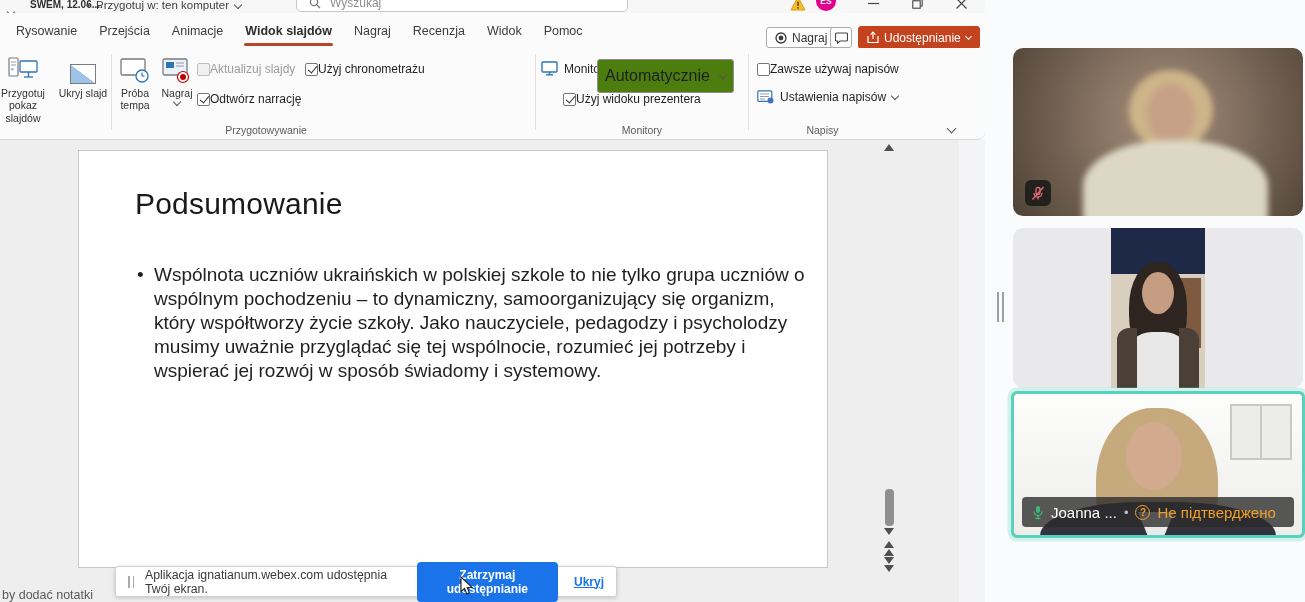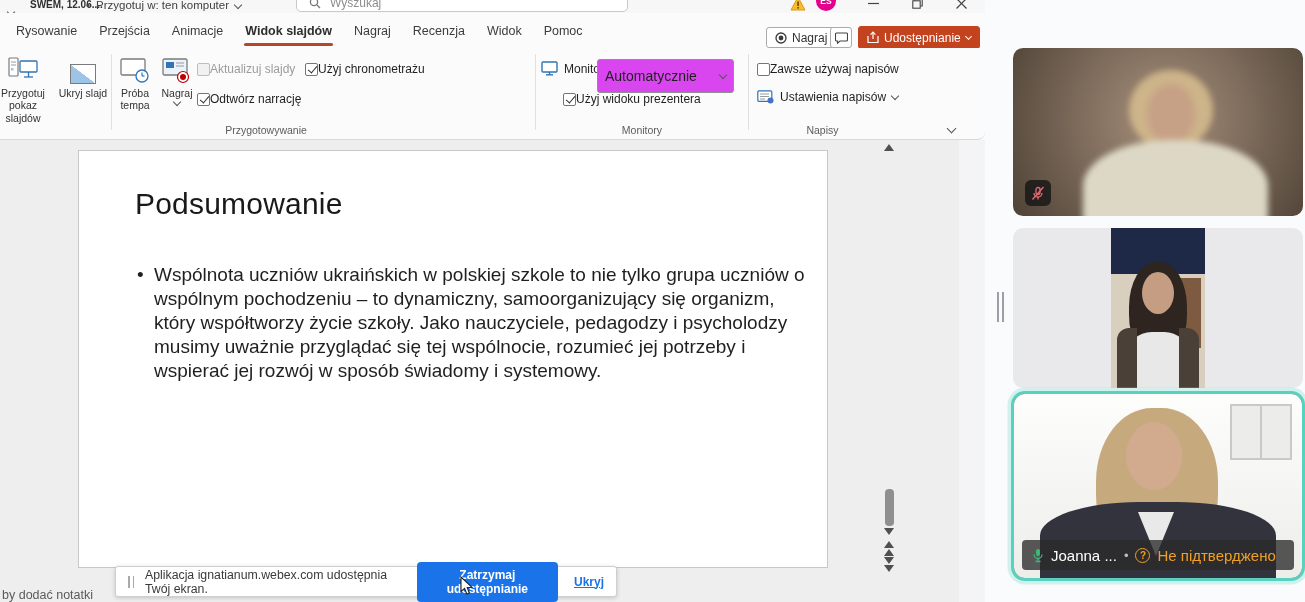--- a/index.html
+++ b/index.html
@@ -39,21 +39,21 @@
   .ribbon { position:absolute; left:0; top:48px; width:985px; height:92px; background:#fbfbfb; border-bottom:1px solid #d8d8d8; border-bottom-right-radius:8px; }
   .bigbtn { position:absolute; top:4px; height:76px; display:flex; flex-direction:column; align-items:center; gap:3px; text-align:center; font-size:10.5px; line-height:1.18; color:#333; }
   .bigbtn .ic { height:32px; display:flex; align-items:flex-end; justify-content:center; }
   .vsep { position:absolute; top:6px; width:1px; height:76px; background:#e0e0e0; }
   .grouplabel { position:absolute; top:76px; font-size:10.5px; color:#5c5c5c; text-align:center; }
   .cbrow { position:absolute; display:flex; align-items:center; font-size:12px; color:#1f1f1f; }
   .cbbox { width:13px; height:13px; border:1px solid #767676; border-radius:2px; background:#fff; position:relative; flex:none; }
   .cbbox[data-checked="true"]::after { content:""; position:absolute; left:3.5px; top:0.5px; width:4px; height:8px; border:solid #2f2f2f; border-width:0 1.6px 1.6px 0; transform:rotate(40deg); }
   .cbrow[data-disabled="true"] { color:#9c9c9c; }
   .cbrow[data-disabled="true"] .cbbox { border-color:#bdbdbd; background:#f1f1f1; }
-  .dropdown { position:absolute; display:flex; align-items:center; justify-content:space-between; border:1px solid #8f8f8f; border-radius:3px; background:#d946ef; font-size:14px; color:#1f1f1f; padding:16px 7px; }
+  .dropdown { position:absolute; display:flex; align-items:center; justify-content:space-between; border:1px solid #8f8f8f; border-radius:3px; background:#4d7c0f; font-size:16px; color:#1f1f1f; padding:16px 7px; }
   .dropdown .chev { color:#555; }
   .iconlabel { position:absolute; display:flex; align-items:center; gap:6px; font-size:12px; color:#1f1f1f; }
   .ribbon-collapse { position:absolute; left:948px; top:70px; color:#555; }
   .slide-thumb-icon { width:26px; height:20px; border:1px solid #7a7a7a; background:linear-gradient(to top right, #9dc3e6 49.5%, #ffffff 50%); }
 
   
   .workarea { position:absolute; left:0; top:140px; width:985px; height:462px; background:#eeeeef; }
   .scroll-lane { position:absolute; right:0; top:0; width:26px; height:462px; background:#f4f4f6; }
   .slide { position:absolute; left:78px; top:10px; width:750px; height:418px; background:#fff; border:1px solid #c8c8c8; }
   .slide-title { position:absolute; left:56px; top:36px; font-size:30px; color:#191919; letter-spacing:0.2px; }
@@ -88,21 +88,21 @@
   .v2 .strip { position:absolute; left:98px; top:0; width:94px; height:160px; background:#d8cfbf; overflow:hidden; filter:blur(.6px); }
   .v2 .ceiling { position:absolute; left:0; top:0; width:94px; height:46px; background:#1d2947; }
   .v2 .door { position:absolute; right:4px; top:50px; width:22px; height:70px; background:#7e5b40; }
   .v2 .hair2 { position:absolute; left:18px; top:34px; width:58px; height:98px; border-radius:46%; background:#2e2520; }
   .v2 .face2 { position:absolute; left:31px; top:44px; width:32px; height:42px; border-radius:50%; background:#c59d83; }
   .v2 .top2 { position:absolute; left:16px; top:104px; width:62px; height:58px; border-radius:40% 40% 0 0; background:#e8e8e8; }
   .v2 .card2l { position:absolute; left:6px; top:100px; width:20px; height:60px; background:#4a4038; border-radius:12px 0 0 0; }
   .v2 .card2r { position:absolute; right:6px; top:100px; width:20px; height:60px; background:#4a4038; border-radius:0 12px 0 0; }
   .handle { position:absolute; left:12px; top:292px; display:flex; gap:3px; }
   .handle i { width:2px; height:30px; background:#9aa0a6; }
-  .v3outer { position:absolute; left:26px; top:391px; width:294px; height:190px; border:3px solid #58d1be; border-radius:14px; box-shadow:0 0 0 3.5px rgba(140,225,210,.38); overflow:hidden; background:#404040; }
+  .v3outer { position:absolute; left:26px; top:391px; width:294px; height:147px; border:3px solid #58d1be; border-radius:6px; box-shadow:0 0 0 3.5px rgba(140,225,210,.38); overflow:hidden; background:#404040; }
   .v3scene { position:absolute; inset:0; background:linear-gradient(#fdfdfc 0%, #ededea 100%); filter:blur(.5px); }
   .v3 .window { position:absolute; left:216px; top:10px; width:62px; height:56px; background:#ececea; border:2px solid #c9c9c6; }
   .v3 .pane { position:absolute; top:0; bottom:0; left:28px; width:2px; background:#c9c9c6; }
   .v3 .hair3 { position:absolute; left:82px; top:14px; width:122px; height:160px; border-radius:46%; background:#c6aa7d; }
   .v3 .face3 { position:absolute; left:112px; top:28px; width:56px; height:68px; border-radius:50%; background:#d2ab8f; }
   .v3 .blazer { position:absolute; left:26px; top:108px; width:236px; height:80px; border-radius:42% 42% 0 0; background:#32333d; }
   .v3 .shirt3 { position:absolute; left:124px; top:118px; width:36px; height:44px; background:#e9e9e9; clip-path:polygon(0 0,100% 0,50% 100%); }
   .namebar { position:absolute; left:8px; right:8px; bottom:8px; height:30px; background:rgba(42,42,42,.78); border-radius:4px; display:flex; align-items:center; gap:7px; padding:0 10px; z-index:3; }
   .pname { color:#fff; font-size:15px; }
   .pdot { color:#bdbdbd; font-size:13px; }

